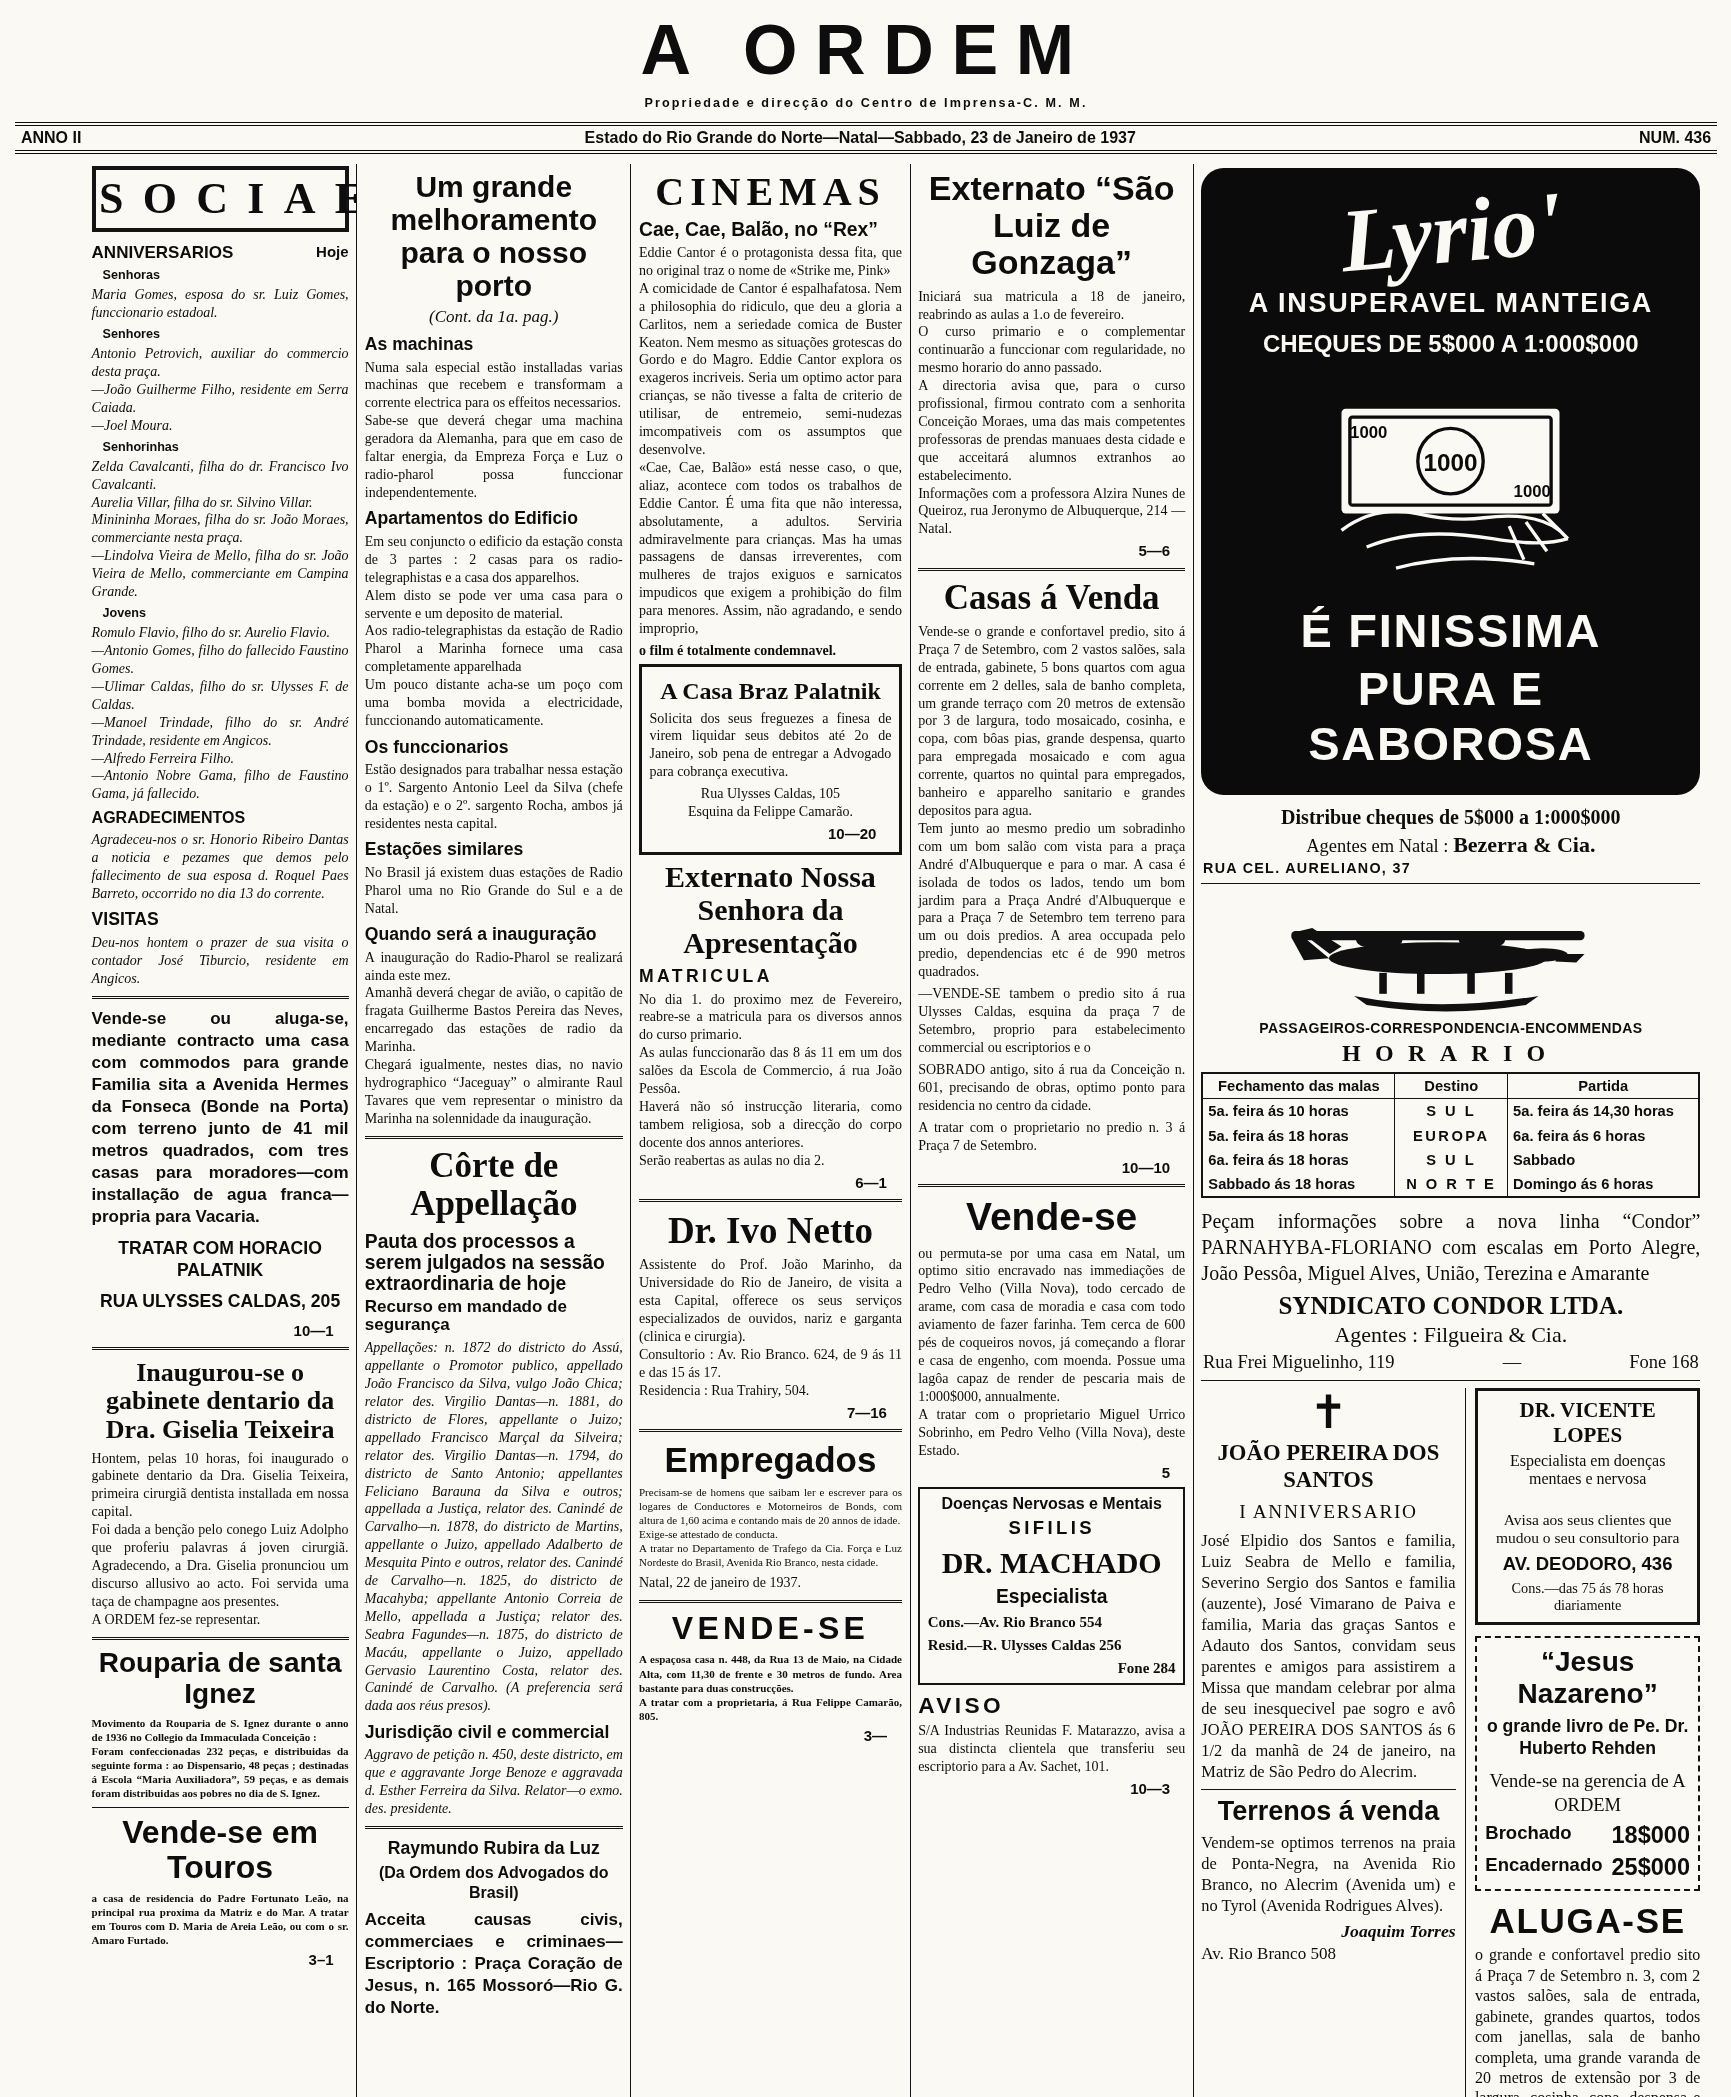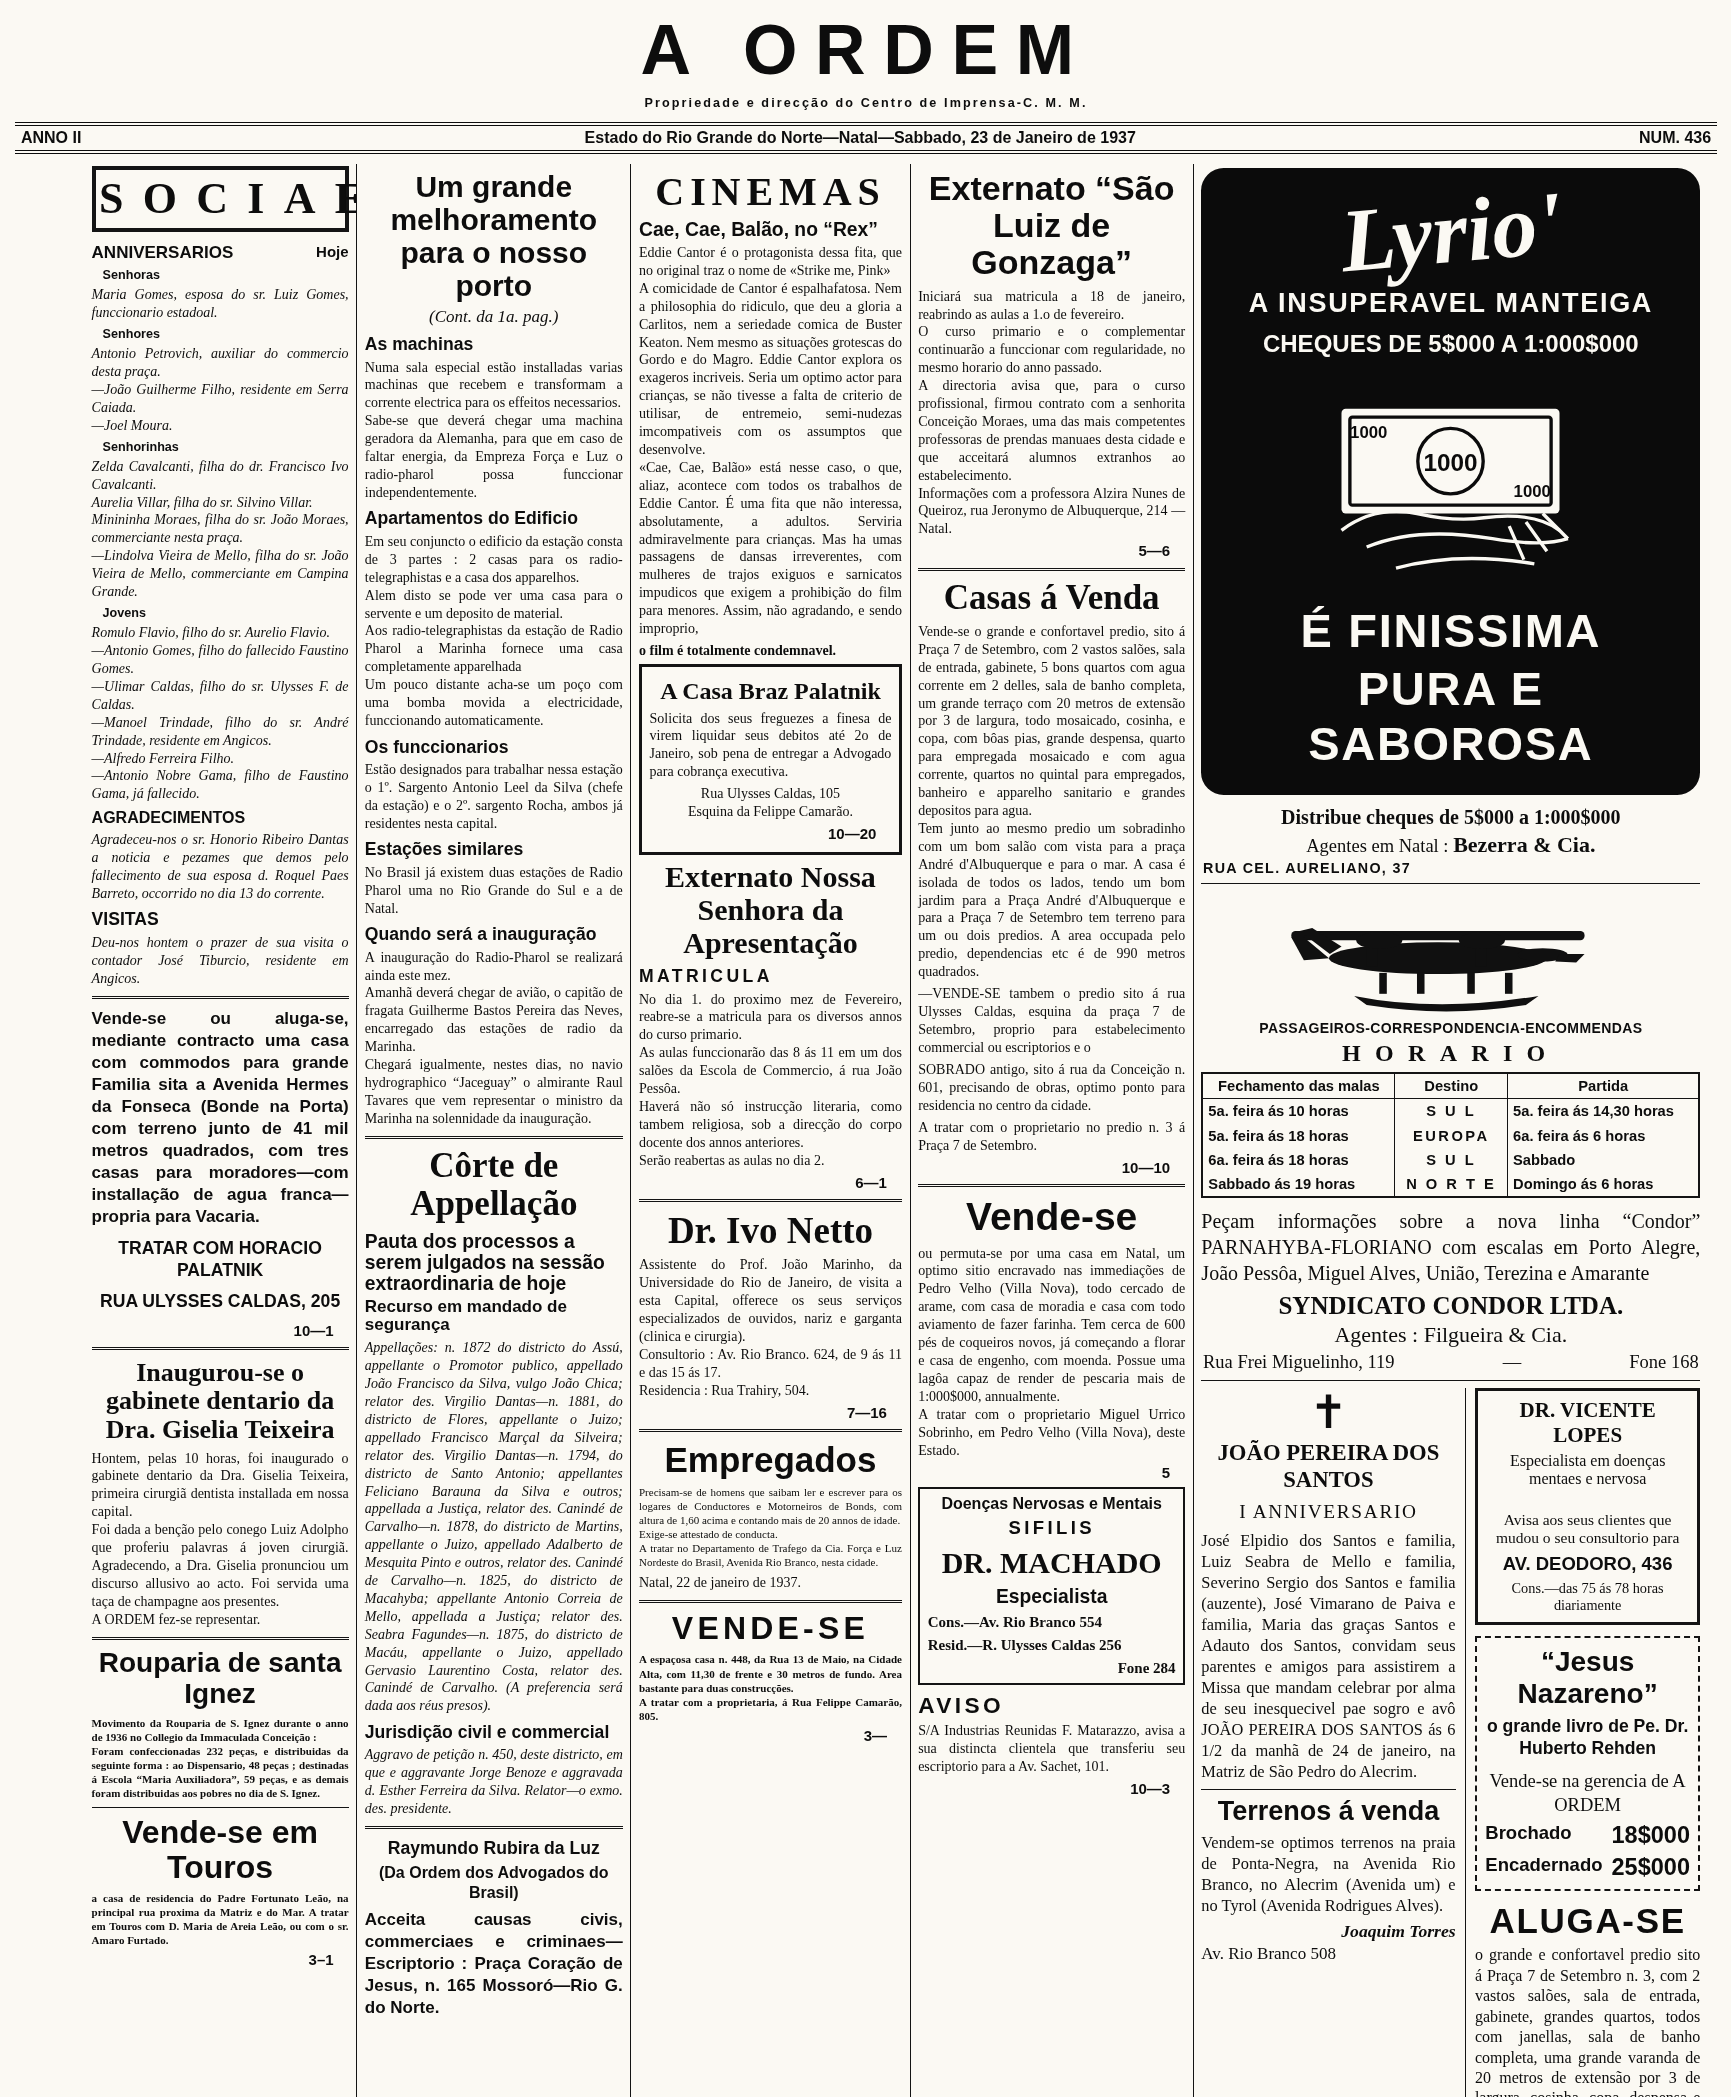--- a/index.html
+++ b/index.html
@@ -345,21 +345,21 @@
             <td style="border-top:none;border-bottom:none;">5a. feira ás 18 horas</td>
             <td class="dest">EUROPA</td>
             <td style="border-top:none;border-bottom:none;">6a. feira ás 6 horas</td>
           </tr>
           <tr>
             <td style="border-top:none;border-bottom:none;">6a. feira ás 18 horas</td>
             <td class="dest">S U L</td>
             <td style="border-top:none;border-bottom:none;">Sabbado</td>
           </tr>
           <tr>
-            <td style="border-top:none;">Sabbado ás 19 horas</td>
+            <td style="border-top:none;">Sabbado ás 18 horas</td>
             <td class="dest">N O R T E</td>
             <td style="border-top:none;">Domingo ás 6 horas</td>
           </tr>
         </tbody>
       </table>
       <div class="pecam">Peçam informações sobre a nova linha “Condor” PARNAHYBA-FLORIANO com escalas em Porto Alegre, João Pessôa, Miguel Alves, União, Terezina e Amarante</div>
       <div class="synd">SYNDICATO CONDOR LTDA.</div>
       <div class="ag2">Agentes : Filgueira &amp; Cia.</div>
       <div class="rua-fone">
         <span>Rua Frei Miguelinho, 119</span>

